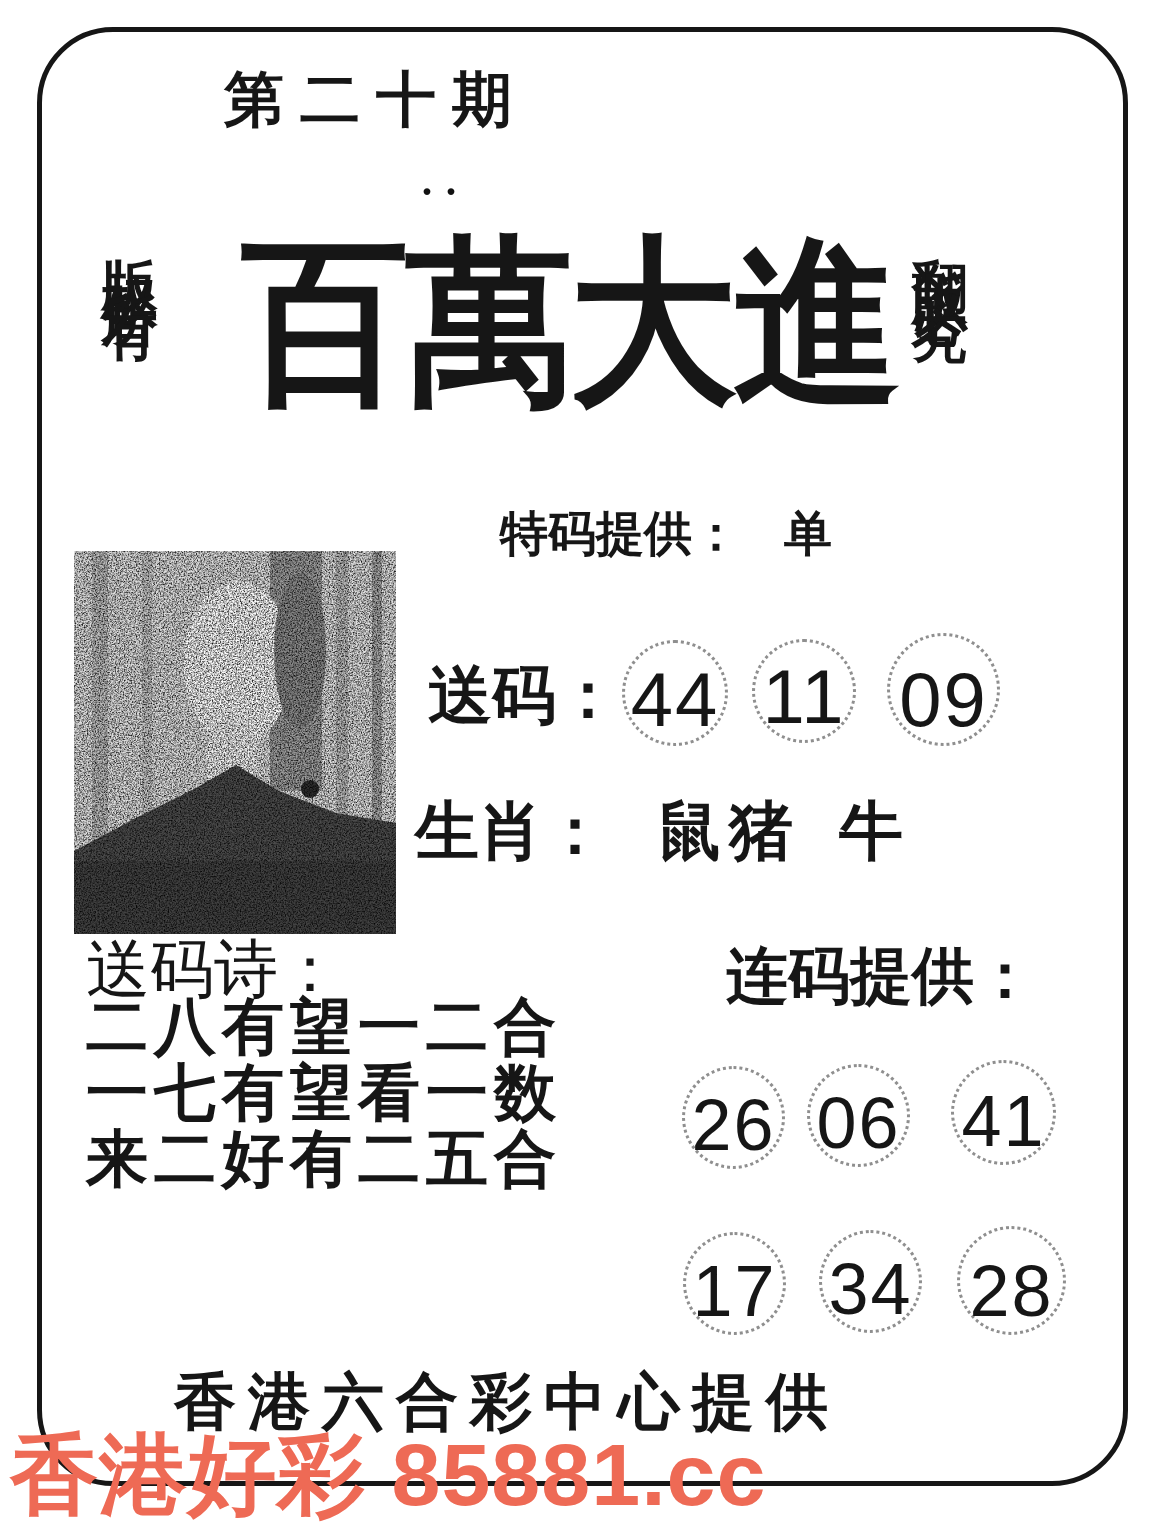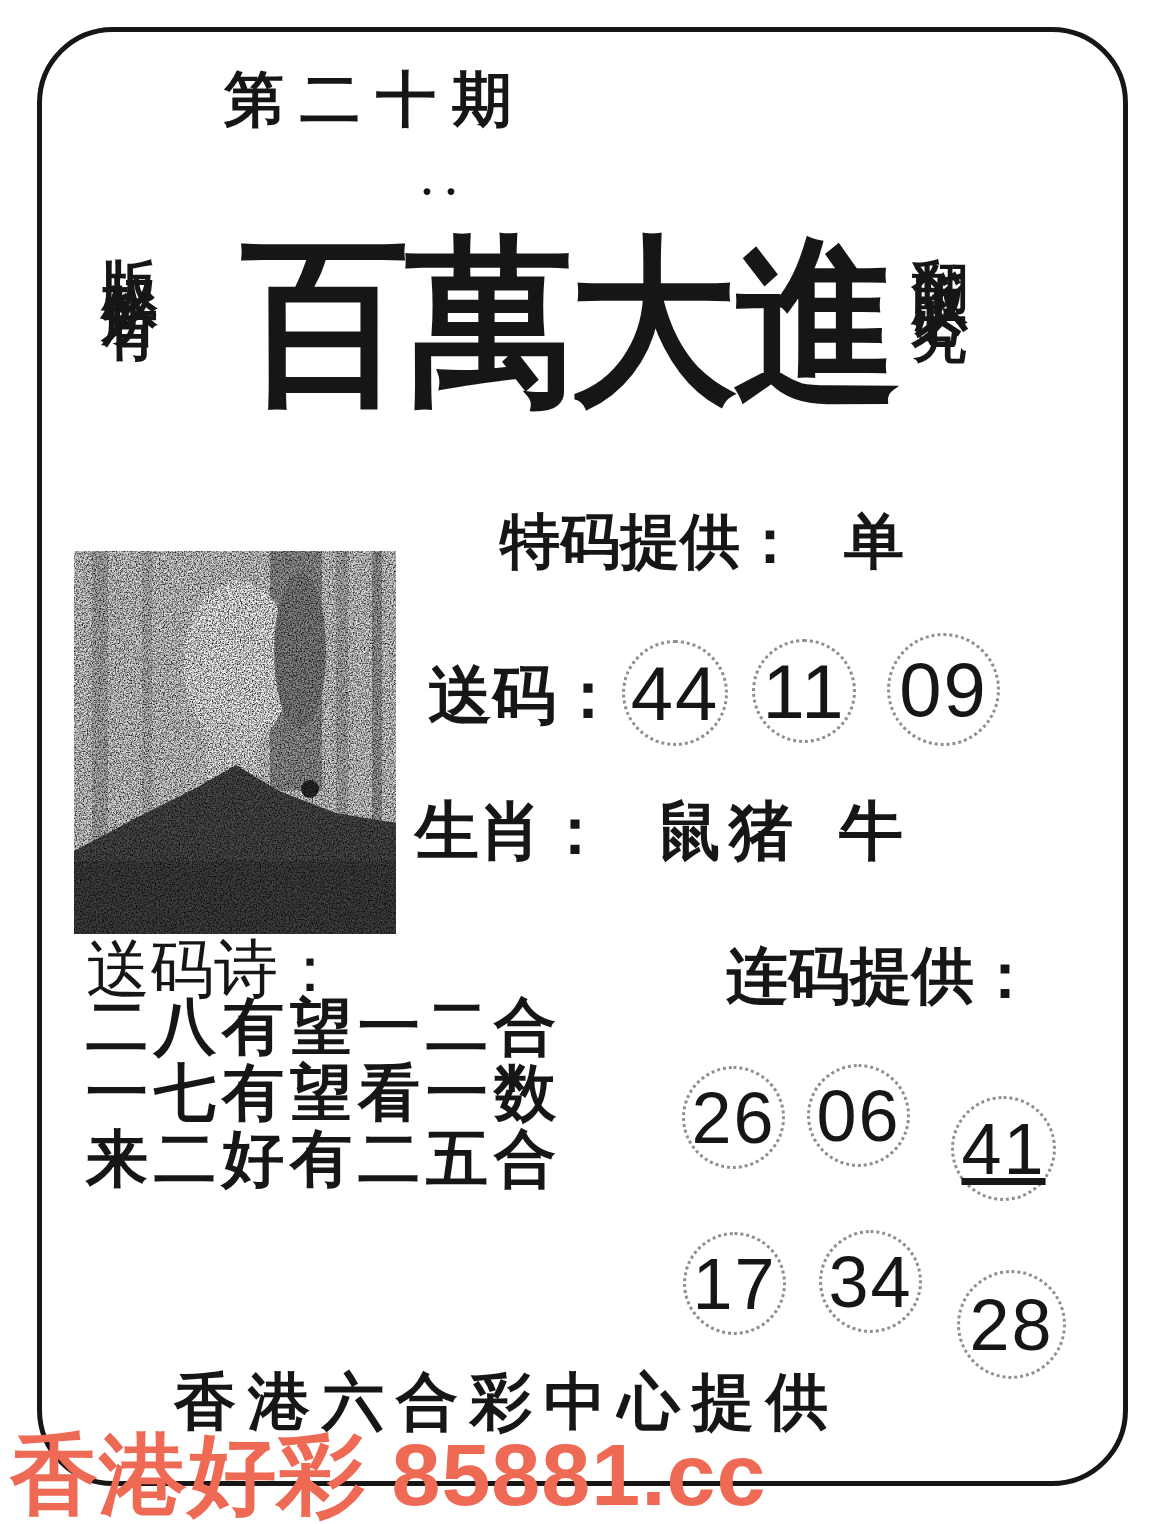--- a/index.html
+++ b/index.html
@@ -25,48 +25,48 @@
     font-size:56px;font-weight:600;letter-spacing:16px;white-space:nowrap;
   }
   .vert.vleft{position:absolute;left:92px;top:214px;}
   .vert.vright{position:absolute;left:902px;top:212px;}
   .main-title{
     position:absolute;left:238px;top:222px;width:662px;
     font-size:168px;font-weight:900;letter-spacing:-4px;line-height:1.12;
     text-align:center;white-space:nowrap;transform:scaleY(1.08);transform-origin:top center;
   }
   .line{white-space:nowrap;font-weight:600;}
-  .special{position:absolute;left:500px;top:502px;font-size:60px;}
+  .special{position:absolute;left:500px;top:502px;font-size:48px;}
   .special .val{margin-left:44px;}
   .gift-label{position:absolute;left:428px;top:652px;font-size:64px;font-weight:600;}
   .zodiac{position:absolute;left:415px;top:788px;font-size:64px;}
   .zodiac .val{margin-left:50px;letter-spacing:8px;word-spacing:14px;}
   .poem-label{position:absolute;left:86px;top:926px;font-size:64px;font-weight:400;}
   .poem{
     position:absolute;left:86px;top:994px;
     font-size:62px;font-weight:600;line-height:66px;letter-spacing:6px;white-space:nowrap;
   }
   .linked-label{position:absolute;left:726px;top:934px;font-size:62px;font-weight:600;}
   .footer-line{position:absolute;left:174px;top:1360px;font-size:62px;letter-spacing:12px;font-weight:600;white-space:nowrap;}
   .num-circle{
     position:absolute;border:3px dotted #8f8f8f;border-radius:50%;
-    display:flex;align-items:center;justify-content:center;
+    display:flex;align-items:flex-end;justify-content:center;
     font-family:"Liberation Sans","DejaVu Sans",sans-serif;
     color:#161616;background:transparent;
   }
   .num-circle span{letter-spacing:2px;}
   .c-44{left:622px;top:640px;width:100px;height:100px;font-size:76px;}
   .c-11{left:752px;top:639px;width:98px;height:98px;font-size:76px;}
   .c-09{left:887px;top:633px;width:107px;height:107px;font-size:76px;}
   .c-42{left:682px;top:1066px;width:97px;height:97px;font-size:72px;}
   .c-06{left:807px;top:1064px;width:97px;height:97px;font-size:72px;}
-  .c-41{left:951px;top:1096px;width:99px;height:99px;font-size:72px;text-decoration:underline;}
+  .c-41{left:951px;top:1060px;width:99px;height:99px;font-size:72px;}
   .c-17{left:683px;top:1232px;width:97px;height:97px;font-size:72px;}
   .c-34{left:819px;top:1230px;width:97px;height:97px;font-size:72px;}
-  .c-28{left:957px;top:1270px;width:103px;height:103px;font-size:72px;}
+  .c-28{left:957px;top:1226px;width:103px;height:103px;font-size:72px;}
   .photo{
     position:absolute;left:74px;top:551px;width:322px;height:383px;
     overflow:hidden;background:#e3e3e3;
   }
   .watermark{
     position:absolute;left:10px;top:1416px;z-index:6;
     font-family:"Liberation Sans","DejaVu Sans",sans-serif;
     font-size:88px;font-weight:bold;letter-spacing:1px;white-space:nowrap;
   }
 </style>

